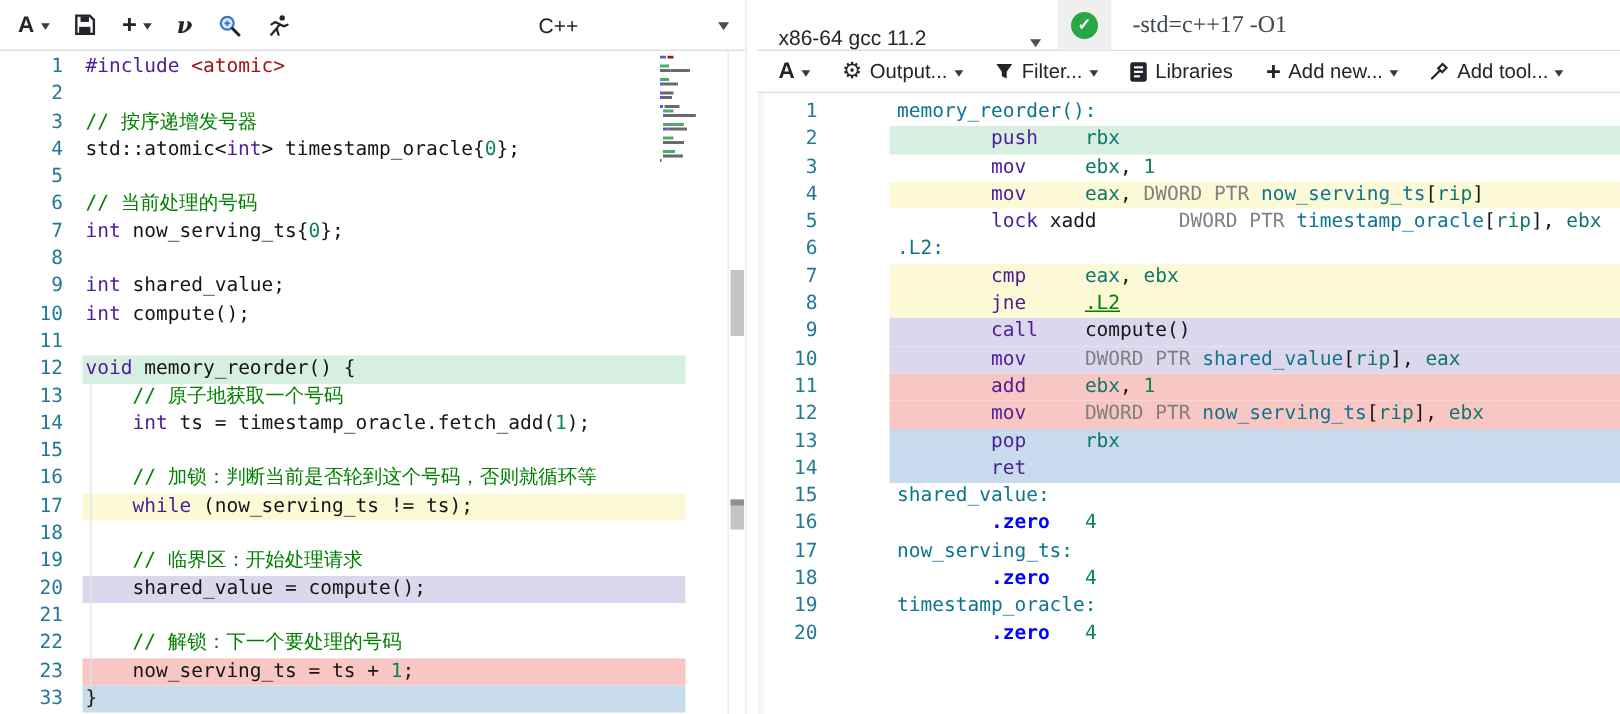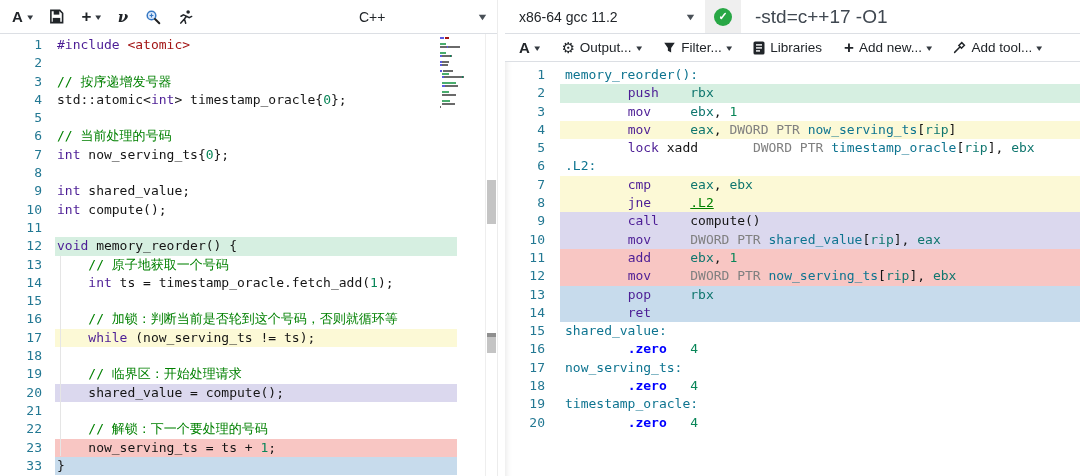--- a/index.html
+++ b/index.html
@@ -23,44 +23,44 @@
     font-size:13.5px;color:#212529;}
   .icon-a{font-weight:700;font-size:15px;}
   .caret{font-size:9px;color:#343a40;transform:scaleX(1.3);}
   .sel-caret{font-size:9px;color:#495057;transform:scaleX(1.4);}
   .plus-glyph{font-size:17px;font-weight:600;line-height:1;}
   .vim-glyph{font-style:italic;font-family:"DejaVu Serif",serif;font-weight:700;font-size:15px;}
   .gear-glyph{font-size:15px;line-height:1;}
   #src-toolbar{padding-left:12px;gap:17px;}
   .lang-select{position:absolute;right:10px;top:0;height:34px;width:128px;display:flex;
     align-items:center;justify-content:space-between;font-size:14px;cursor:pointer;}
-  .compiler-select{flex:0 0 200px;display:flex;align-items:center;justify-content:space-between;
+  .compiler-select{flex:0 0 200px;display:flex;align-items:flex-end;justify-content:space-between;
     padding-left:14px;font-size:14px;height:100%;cursor:pointer;box-sizing:border-box;gap:29px;}
   .status-box{flex:0 0 36px;height:100%;background:#efefef;display:flex;align-items:center;
     justify-content:center;}
   .status-dot{width:18px;height:18px;border-radius:50%;background:#28a745;color:#fff;
     display:flex;align-items:center;justify-content:center;font-size:11px;font-weight:700;}
   .opts-input{flex:1;height:100%;border:none;outline:none;padding:0 8px 0 14px;
-    font-size:19px;color:#3f4750;font-family:Liberation Sans, sans-serif;background:#fff;min-width:0;}
+    font-size:16px;color:#3f4750;font-family:Liberation Serif, serif;background:#fff;min-width:0;}
 
   
   .code-area{position:absolute;left:0;right:0;bottom:0;overflow:hidden;}
   #src-code{top:34px;}
   #asm-code{top:62px;}
   .gutter{position:absolute;top:0;left:0;text-align:right;color:#237893;
     font-family:"DejaVu Sans Mono","Liberation Mono",monospace;font-size:12.5px;}
   .rows{position:absolute;top:0;}
   .crow{height:18.3px;line-height:18.3px;white-space:pre;
     font-family:"DejaVu Sans Mono","Liberation Mono",monospace;font-size:13px;}
   #src-code .gutter{width:42px;padding-top:2px;}
   #src-code .rows{left:55px;width:402px;padding-top:2px;}
   #src-code .cline{padding-left:2px;}
   #asm-code .gutter{width:40px;padding-top:4px;}
   #asm-code .rows{left:55px;right:0;padding-top:4px;}
-  #asm-code .cline{padding-left:5px;}
+  #asm-code .cline{padding-left:5px;margin-left:33px;}
 
   .hl-green{background:#d6efe1;}
   .hl-yellow{background:#fcf9d6;}
   .hl-purple{background:#dbd8ee;}
   .hl-red{background:#f8c6c3;}
   .hl-blue{background:#c7dbec;}
 
   .tk-kw{color:#4c1d95;}
   .tk-cm{color:#008000;}
   .tk-num{color:#098658;}

